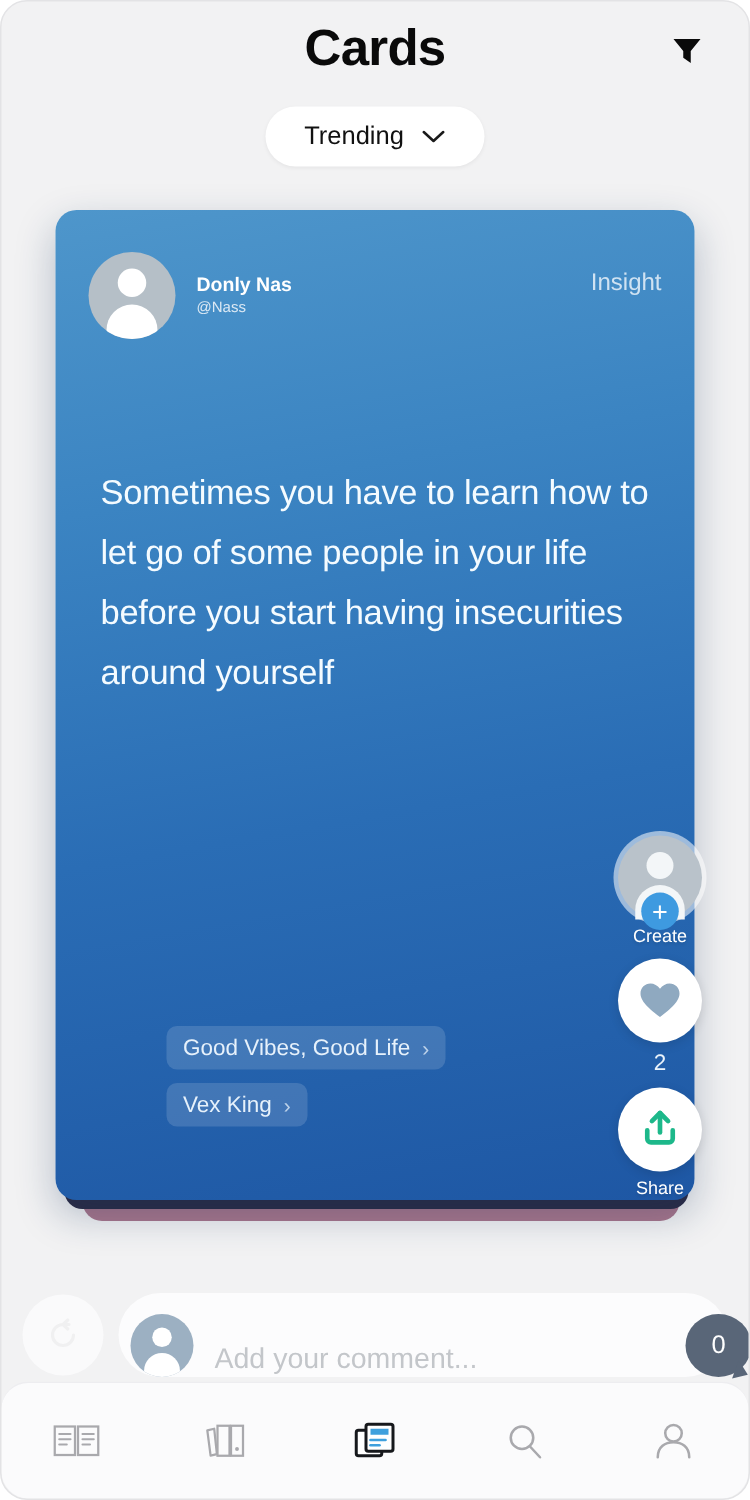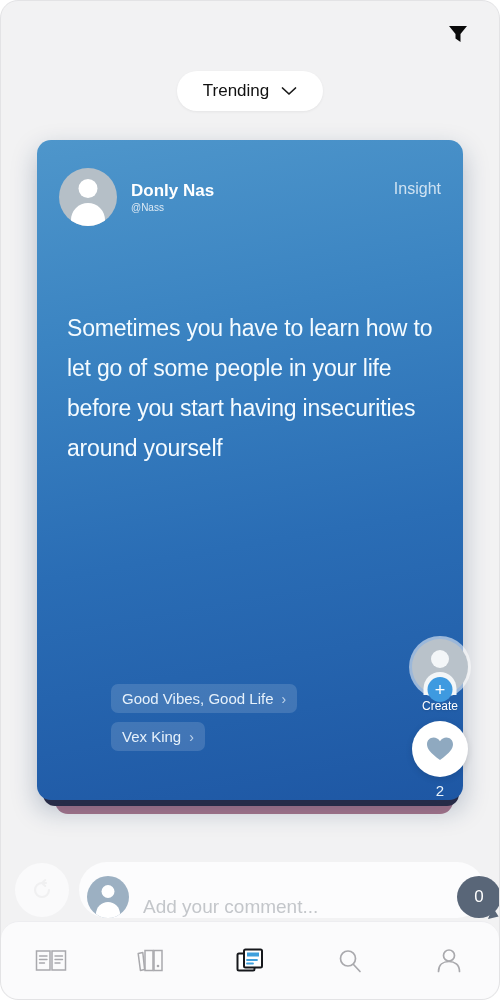--- a/index.html
+++ b/index.html
@@ -126,21 +126,21 @@
     position: absolute;
     left: 50%; top: 35px;
     transform: translateX(-50%);
     width: 34px; height: 24px;
     border-radius: 17px 17px 0 0;
     background: #ffffff;
   }
   .author-meta { margin-left: 14px; flex: 1 1 auto; }
   .author-name {
     color: #ffffff;
-    font-size: 17px;
+    font-size: 13px;
     font-weight: bold;
     line-height: 1.25;
   }
   .author-handle {
     color: #dce9f4;
     font-size: 10px;
     line-height: 1.3;
   }
   .card-kind {
     color: #cfe2f2;
@@ -352,20 +352,21 @@
     height: 100%;
     cursor: pointer;
   }
 </style>
 </head>
 <body>
 
 <div class="phone">
 
   <div class="header">
+    <div class="page-title">Cards</div>
     <div class="filter-btn">
       <svg width="26" height="26" viewBox="0 0 26 26">
         <path d="M4 5 H22 L15.5 13 V21 L10.5 17.5 V13 Z" fill="#0a0a0a"></path>
       </svg>
     </div>
   </div>
 
   <div class="sort-row">
     <div class="sort-pill">
       <span class="sort-pill-label">Trending</span>
@@ -417,20 +418,30 @@
 
       <div class="rail-item">
         <div class="white-circle">
           <svg width="30" height="28" viewBox="0 0 30 28">
             <path d="M15 25 C5 17.5 2 13.5 2 9.2 C2 5.4 5 2.6 8.6 2.6 C11 2.6 13.4 3.9 15 6.2 C16.6 3.9 19 2.6 21.4 2.6 C25 2.6 28 5.4 28 9.2 C28 13.5 25 17.5 15 25 Z" fill="#8fa9c0"></path>
           </svg>
         </div>
         <div class="rail-count">2</div>
       </div>
 
+      <div class="rail-item">
+        <div class="white-circle">
+          <svg width="30" height="30" viewBox="0 0 30 30">
+            <path d="M15 4 L15 17" fill="none" stroke="#1db88a" stroke-width="3.1" stroke-linecap="round"></path>
+            <path d="M9.6 9.4 L15 4 L20.4 9.4" fill="none" stroke="#1db88a" stroke-width="3.1" stroke-linecap="round" stroke-linejoin="round"></path>
+            <path d="M6.5 15.5 L6.5 21 C6.5 22.6 7.6 23.6 9 23.6 L21 23.6 C22.4 23.6 23.5 22.6 23.5 21 L23.5 15.5" fill="none" stroke="#1db88a" stroke-width="3.1" stroke-linecap="round" stroke-linejoin="round"></path>
+          </svg>
+        </div>
+        <div class="rail-label">Share</div>
+      </div>
 
     </div>
   </div>
 
   <div class="comment-bar">
     <div class="reset-btn">
       <svg width="26" height="26" viewBox="0 0 26 26">
         <path d="M20 13 A7 7 0 1 1 13 6 L17 6" fill="none" stroke="#f0f0f1" stroke-width="2.1" stroke-linecap="round"></path>
         <path d="M16.2 3 L13 6 L16.2 9" fill="none" stroke="#f0f0f1" stroke-width="2.1" stroke-linecap="round" stroke-linejoin="round"></path>
       </svg>

